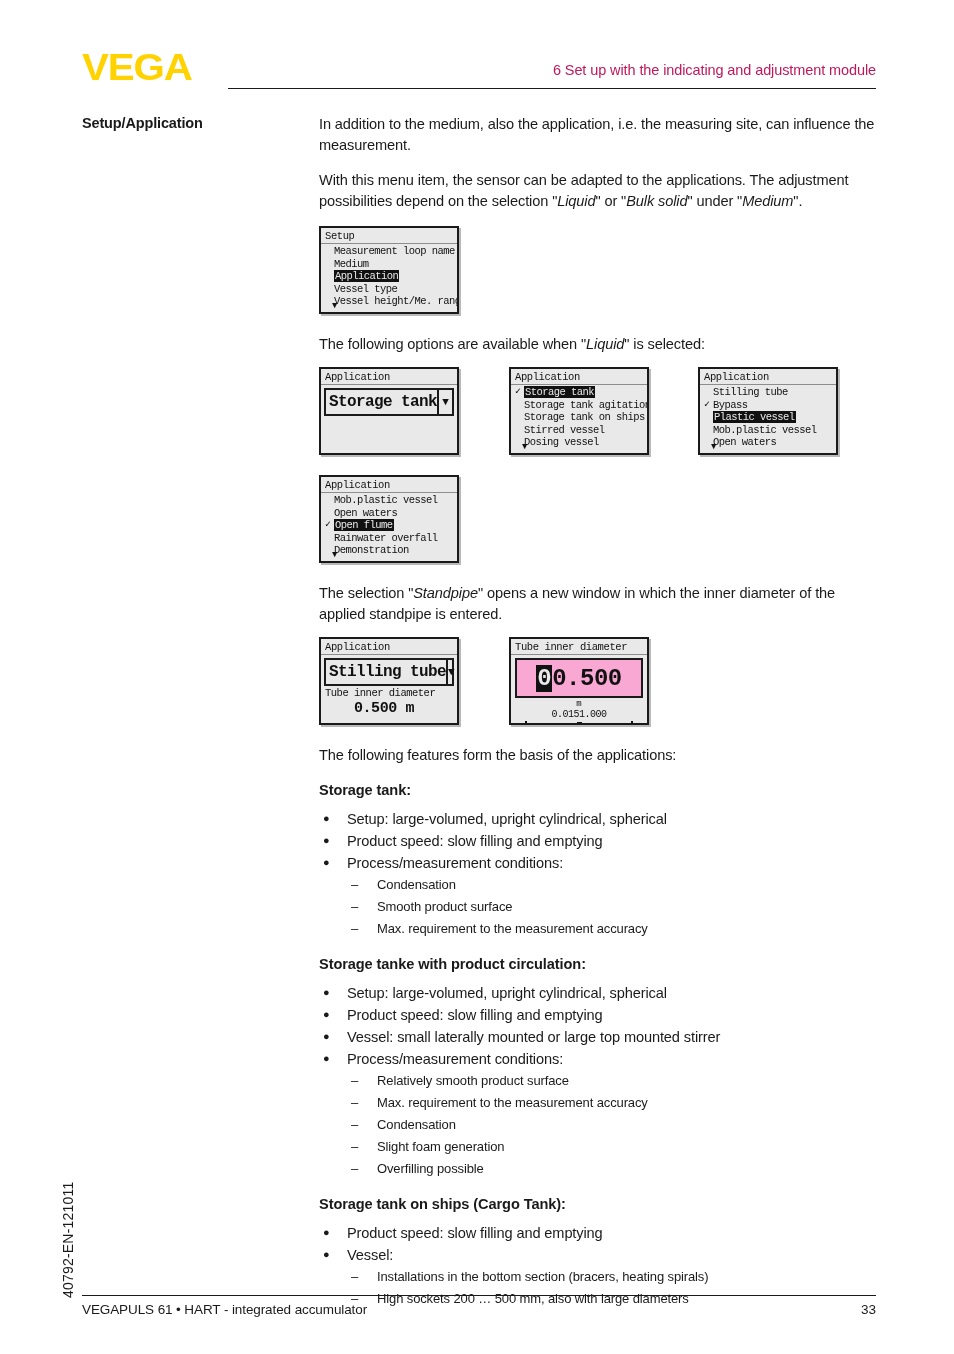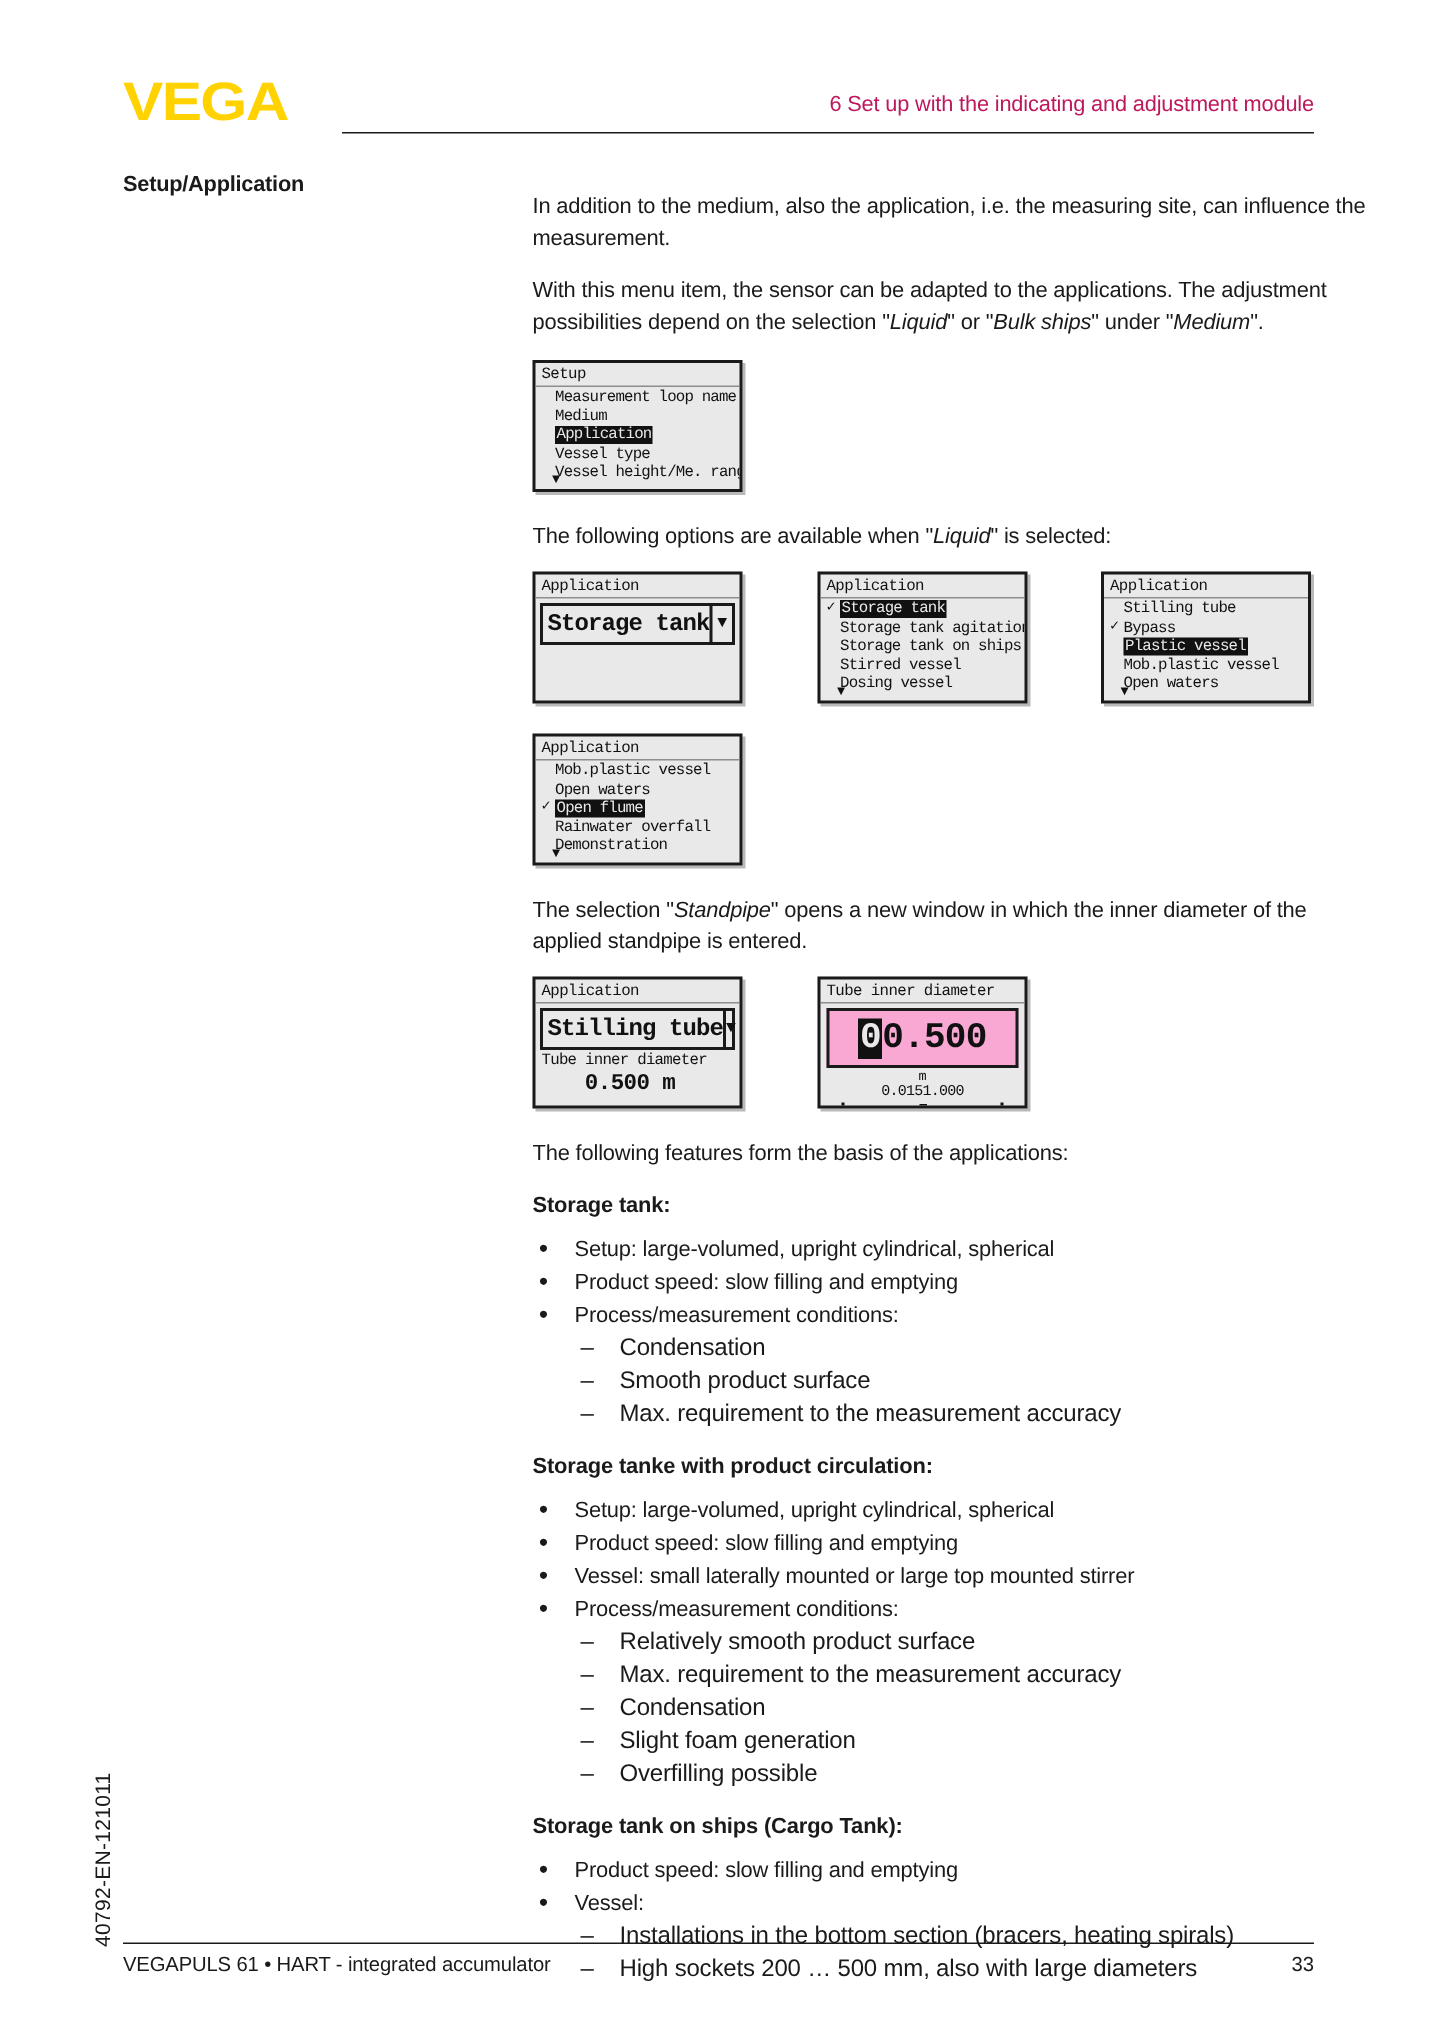--- a/index.html
+++ b/index.html
@@ -75,23 +75,22 @@
     left: 82px;
     top: 115px;
     width: 220px;
     font-size: 14.5px;
     font-weight: bold;
     letter-spacing: -0.15px;
   }
   .content-col {
     position: absolute;
     left: 319px;
-    top: 128px;
+    top: 114px;
     width: 560px;
-    margin-left: 36px;
   }
   .content-col p {
     margin: 0 0 14px 0;
     font-size: 14.6px;
     line-height: 21px;
     letter-spacing: -0.12px;
   }
   .content-col p.tight { margin-bottom: 12px; }
   em { font-style: italic; }
 
@@ -123,21 +122,21 @@
     font-size: 11px;
   }
   ul.dashes {
     list-style: none;
     margin: 0;
     padding: 0;
   }
   ul.dashes > li {
     position: relative;
     padding-left: 30px;
-    font-size: 16px;
+    font-size: 13px;
     line-height: 22px;
     letter-spacing: -0.12px;
   }
   ul.dashes > li::before {
     content: "\2013";
     position: absolute;
     left: 4px;
     top: 0;
   }
 
@@ -335,21 +334,21 @@
 </div>
 
 <div class="side-code">40792-EN-121011</div>
 
 <div class="label-col">Setup/Application</div>
 
 <div class="content-col">
 
   <p>In addition to the medium, also the application, i.e. the measuring site, can influence the measurement.</p>
 
-  <p><span>With this menu item, the sensor can be adapted to the applications. The adjustment possibilities depend on the selection "</span><em>Liquid</em><span>" or "</span><em>Bulk ships</em><span>" under "</span><em>Medium</em><span>".</span></p>
+  <p><span>With this menu item, the sensor can be adapted to the applications. The adjustment possibilities depend on the selection "</span><em>Liquid</em><span>" or "</span><em>Bulk solid</em><span>" under "</span><em>Medium</em><span>".</span></p>
 
   <div class="lcd-row">
     <div class="lcd" style="left:0;">
       <div class="title">Setup</div>
       <div class="rows">
         <div class="row"><span>Measurement loop name</span></div>
         <div class="row"><span>Medium</span></div>
         <div class="row"><span class="sel">Application</span></div>
         <div class="row"><span>Vessel type</span></div>
         <div class="row"><span>Vessel height/Me. range</span></div>

